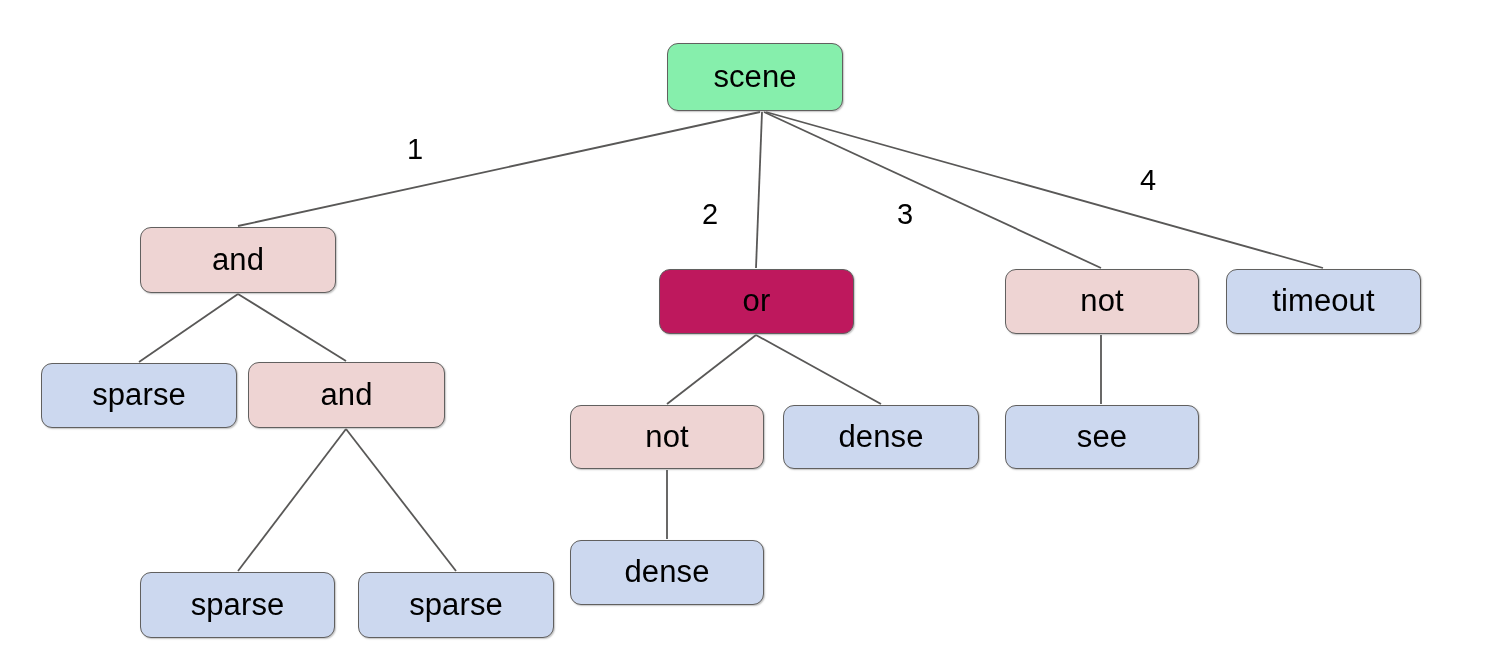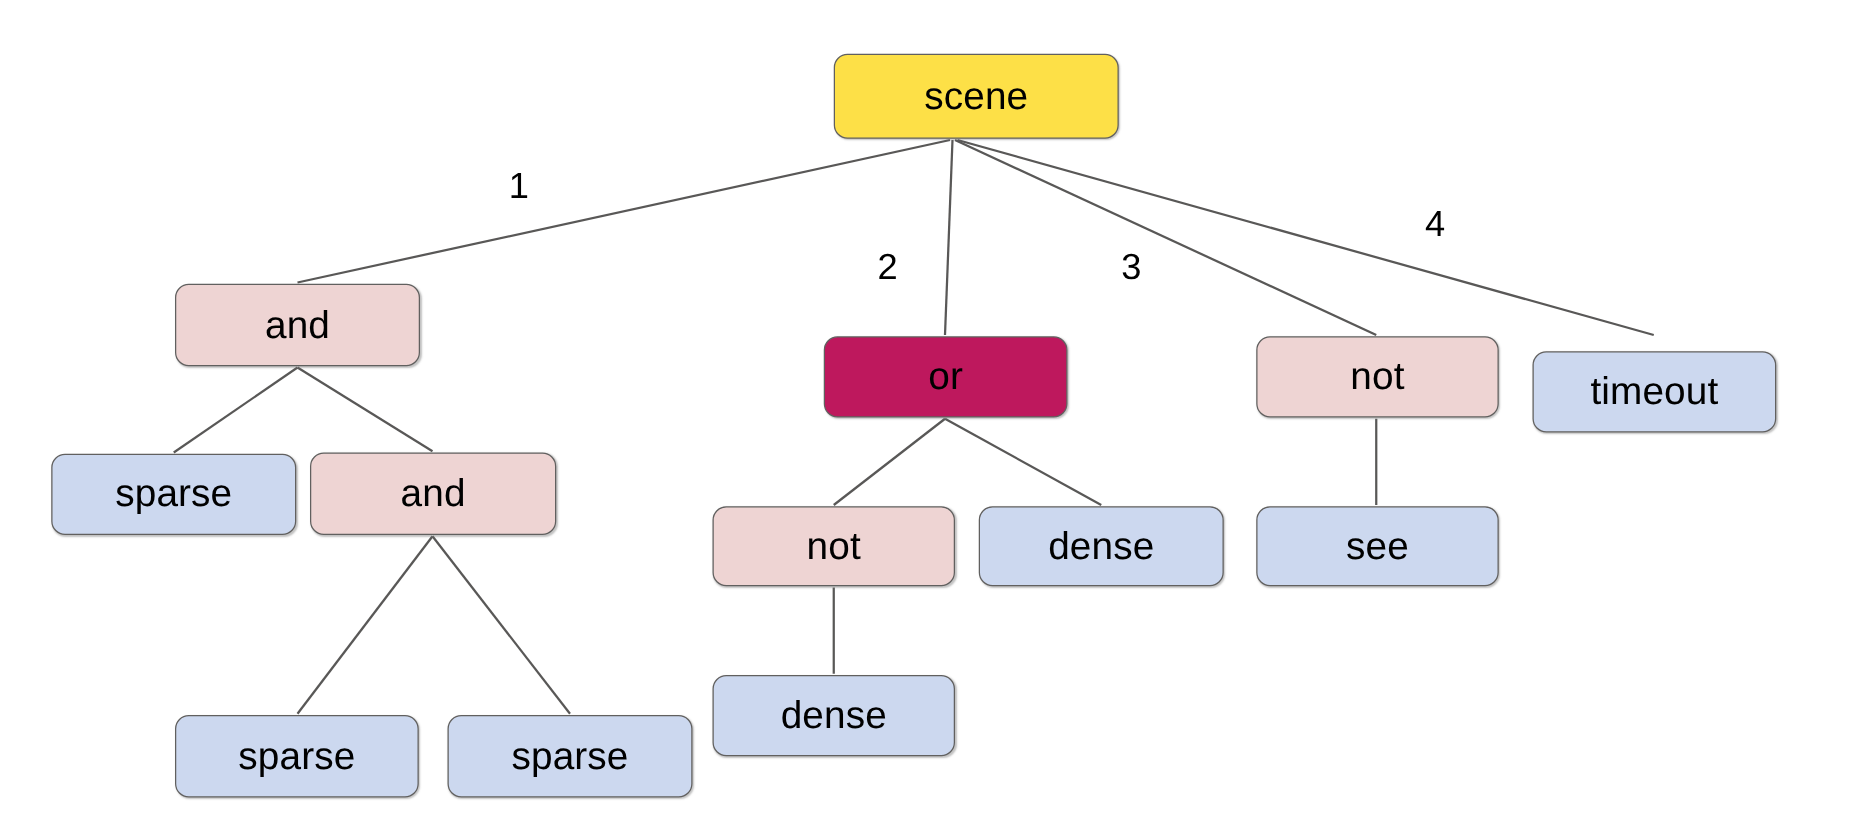--- a/index.html
+++ b/index.html
@@ -65,33 +65,33 @@
       <line x1="238" y1="294" x2="346" y2="361" stroke="#595857" stroke-width="1.8"></line>
       <line x1="346" y1="429" x2="238" y2="571" stroke="#595857" stroke-width="1.8"></line>
       <line x1="346" y1="429" x2="456" y2="571" stroke="#595857" stroke-width="1.8"></line>
       <line x1="756" y1="335" x2="667" y2="404" stroke="#595857" stroke-width="1.8"></line>
       <line x1="756" y1="335" x2="881" y2="404" stroke="#595857" stroke-width="1.8"></line>
       <line x1="667" y1="470" x2="667" y2="539" stroke="#595857" stroke-width="1.8"></line>
       <line x1="1101" y1="335" x2="1101" y2="404" stroke="#595857" stroke-width="1.8"></line>
     </svg>
 
   <div id="node-layer">
-      <div class="node" style="left: 667px; top: 43px; width: 228px; height: 68px; background: #fde047; border-color: rgb(97, 96, 95);">
+      <div class="node" style="left: 667px; top: 43px; width: 176px; height: 68px; background: #86efac; border-color: rgb(97, 96, 95);">
         <span class="node-label">scene</span>
       </div>
       <div class="node" style="left: 140px; top: 227px; width: 196px; height: 66px; background: rgb(238, 212, 211); border-color: rgb(97, 96, 95);">
         <span class="node-label">and</span>
       </div>
       <div class="node" style="left: 659px; top: 269px; width: 195px; height: 65px; background: #be185d; border-color: rgb(97, 96, 95);">
         <span class="node-label">or</span>
       </div>
       <div class="node" style="left: 1005px; top: 269px; width: 194px; height: 65px; background: rgb(238, 212, 211); border-color: rgb(97, 96, 95);">
         <span class="node-label">not</span>
       </div>
-      <div class="node" style="left: 1226px; top: 269px; width: 195px; height: 65px; background: rgb(204, 216, 239); border-color: rgb(97, 96, 95); margin-top: 12px;">
+      <div class="node" style="left: 1226px; top: 269px; width: 195px; height: 65px; background: rgb(204, 216, 239); border-color: rgb(97, 96, 95);">
         <span class="node-label">timeout</span>
       </div>
       <div class="node" style="left: 41px; top: 363px; width: 196px; height: 65px; background: rgb(204, 216, 239); border-color: rgb(97, 96, 95);">
         <span class="node-label">sparse</span>
       </div>
       <div class="node" style="left: 248px; top: 362px; width: 197px; height: 66px; background: rgb(238, 212, 211); border-color: rgb(97, 96, 95);">
         <span class="node-label">and</span>
       </div>
       <div class="node" style="left: 570px; top: 405px; width: 194px; height: 64px; background: rgb(238, 212, 211); border-color: rgb(97, 96, 95);">
         <span class="node-label">not</span>

